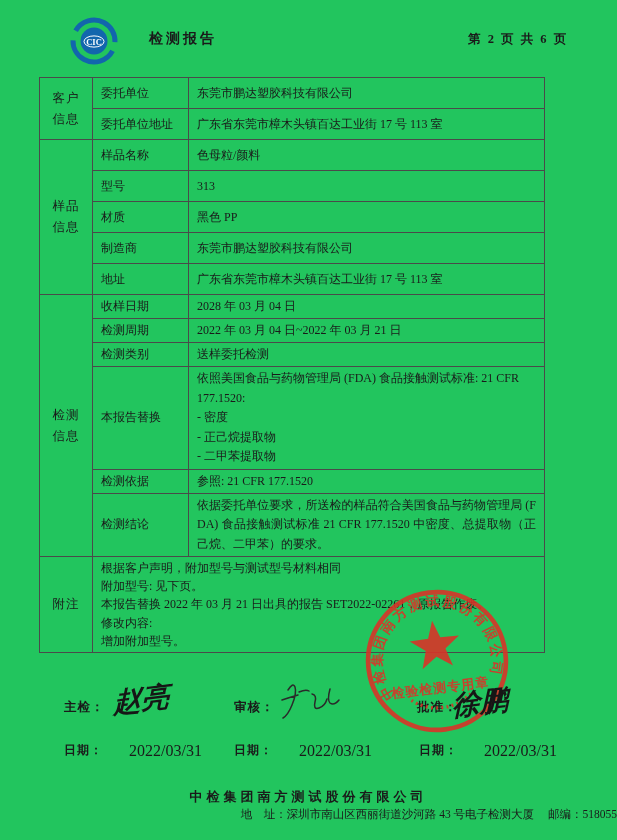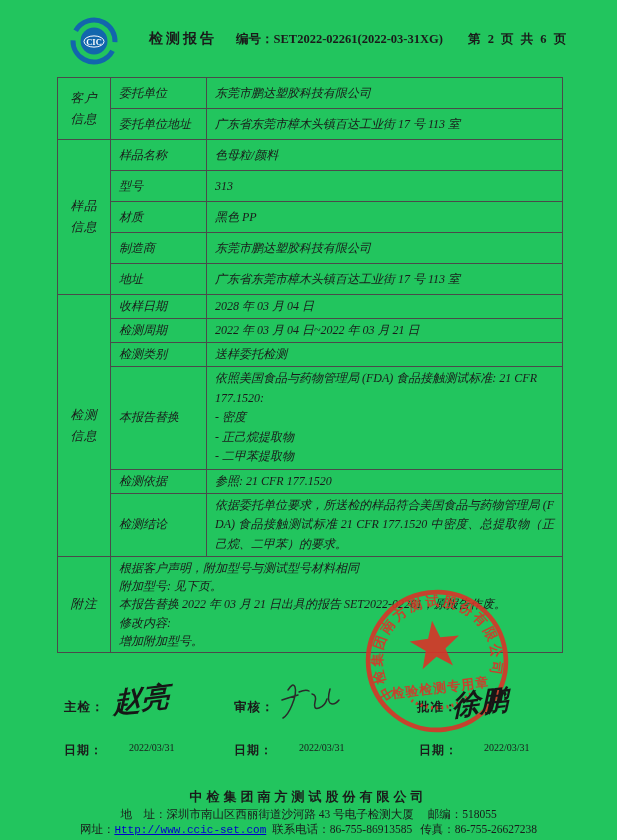--- a/index.html
+++ b/index.html
@@ -4,64 +4,63 @@
 <style>
   html,body{margin:0;padding:0;background:#fff;}
   .page{position:relative;width:617px;height:840px;background:#22c55e;overflow:hidden;
         font-family:"Liberation Serif","DejaVu Serif",serif;color:#1a1a1a;}
   
   .logo{position:absolute;left:62px;top:14px;width:68px;height:54px;}
   .hdr-title{position:absolute;left:149px;top:30px;font-size:14px;font-weight:bold;letter-spacing:3px;}
   .hdr-no{position:absolute;left:236px;top:31px;font-size:12.5px;font-weight:bold;}
   .hdr-page{position:absolute;left:468px;top:31px;font-size:12.5px;font-weight:bold;letter-spacing:2px;}
   
-  table.report{position:absolute;left:57px;top:77px;width:506px;border-collapse:collapse;
-               font-size:12px;table-layout:fixed;font-style:italic;}
+  table.report{position:absolute;left:39px;top:77px;width:506px;border-collapse:collapse;
+               font-size:12px;table-layout:fixed;}
   table.report td{border:1px solid #4a4a4a;padding:2px 8px;vertical-align:middle;word-break:break-all;}
   td.sec{text-align:center;padding:2px 1px;font-size:12.5px;}
   td.sec div{line-height:21px;letter-spacing:1px;}
   td.fld{padding-left:9px;}
   td.val{padding-left:11px;}
   td.multi{padding:5px 8px 5px 11px;}
   td.multi div{line-height:19.5px;}
   td.just{text-align:justify;line-height:19.5px;padding:5px 9px 5px 11px;}
   td.notes{padding:6px 8px 6px 12px;}
   td.notes div{line-height:18.2px;}
   
   .sig-label{position:absolute;font-size:12.5px;font-weight:bold;letter-spacing:1px;}
   .sig-name{position:absolute;font-size:28px;font-style:italic;font-weight:bold;color:#161616;
             transform:rotate(-7deg) skewX(-6deg);white-space:nowrap;z-index:6;}
   .sig-date-label{position:absolute;top:742px;font-size:12px;font-weight:bold;letter-spacing:1px;}
-  .sig-date{position:absolute;top:742px;font-size:10px;}
+  .sig-date{position:absolute;top:742px;font-size:16px;}
   .scribble{position:absolute;z-index:6;}
   
   .stamp{position:absolute;left:364px;top:588px;width:146px;height:146px;z-index:5;
          transform:rotate(-7deg);opacity:.88;pointer-events:none;}
   
   .ft-company{position:absolute;top:788px;left:0;width:617px;text-align:center;
               font-size:13px;font-weight:bold;letter-spacing:4px;}
-  .ft-line{position:absolute;left:0;width:617px;text-align:center;font-size:11.5px;}
+  .ft-line{position:absolute;left:0;width:617px;text-align:right;font-size:11.5px;}
   .ft-l2{top:807px;}
   .ft-l3{top:822px;}
   .ft-line .gap{display:inline-block;width:14px;}
   a.weblink{color:#0000cc;text-decoration:underline;font-family:"Liberation Mono","DejaVu Sans Mono",monospace;font-size:11px;}
 </style>
 </head>
 <body>
 
 <div class="page">
 
   <svg class="logo" viewBox="0 0 68 54">
     <circle cx="32" cy="27" r="21" fill="none" stroke="#1266ad" stroke-width="5" stroke-dasharray="56 10 56 10" transform="rotate(28 32 27)"></circle>
     <circle cx="32" cy="27" r="13.5" fill="#1266ad"></circle>
     <ellipse cx="32" cy="27.5" rx="10" ry="5.6" fill="none" stroke="#ffffff" stroke-width="1"></ellipse>
     <text x="32" y="30.5" text-anchor="middle" font-size="8.5" font-weight="bold" fill="#ffffff" font-family="Liberation Serif, serif">CIC</text>
   </svg>
   <div class="hdr-title">检测报告</div>
-  <div class="hdr-no"><span>编号：</span><span>SET2022-02261(2022-03-31XG)</span></div>
   <div class="hdr-page">第 2 页 共 6 页</div>
 
   <table class="report">
     <colgroup>
         <col style="width:53px">
         <col style="width:96px">
         <col>
       </colgroup>
 
     <tbody>
@@ -179,15 +178,14 @@
     </defs>
     <text font-size="13" font-weight="bold" fill="#dd3127" letter-spacing="2.6" font-family="Liberation Serif, serif">
       <textPath href="#sealArc" startOffset="2">中检集团南方测试股份有限公司</textPath>
     </text>
     <text x="70" y="100" text-anchor="middle" font-size="12.5" font-weight="bold" fill="#dd3127" letter-spacing="1" font-family="Liberation Serif, serif">检验检测专用章</text>
     <path d="M 41.1,104.5 A 45,45 0 0 0 98.9,104.5" fill="none" stroke="#dd3127" stroke-width="3.2" stroke-dasharray="1.8 3.2"></path>
   </svg>
 
   <div class="ft-company">中检集团南方测试股份有限公司</div>
   <div class="ft-line ft-l2"><span>地　址：</span><span>深圳市南山区西丽街道沙河路 43 号电子检测大厦</span><span class="gap"></span><span>邮编：</span><span>518055</span></div>
-  <div class="ft-line ft-l3"><span>网址：</span><a class="weblink">Http://www.ccic-set.com</a><span class="gap" style="width:6px"></span><span>联系电话：</span><span>86-755-86913585</span><span class="gap" style="width:8px"></span><span>传真：</span><span>86-755-26627238</span></div>
 
 </div>
 
 </body></html>

